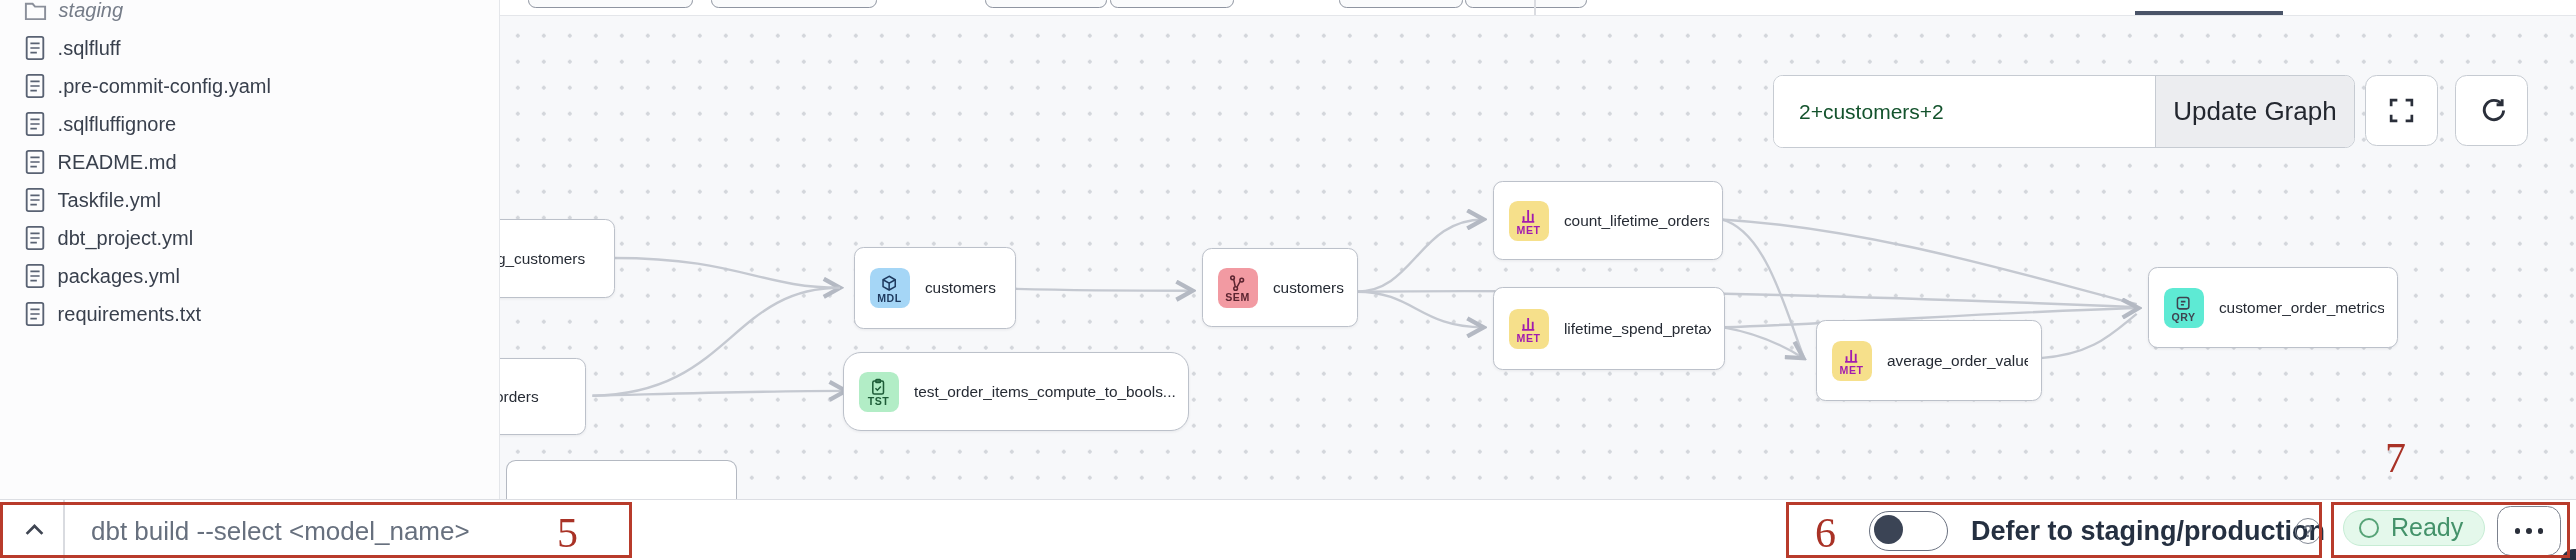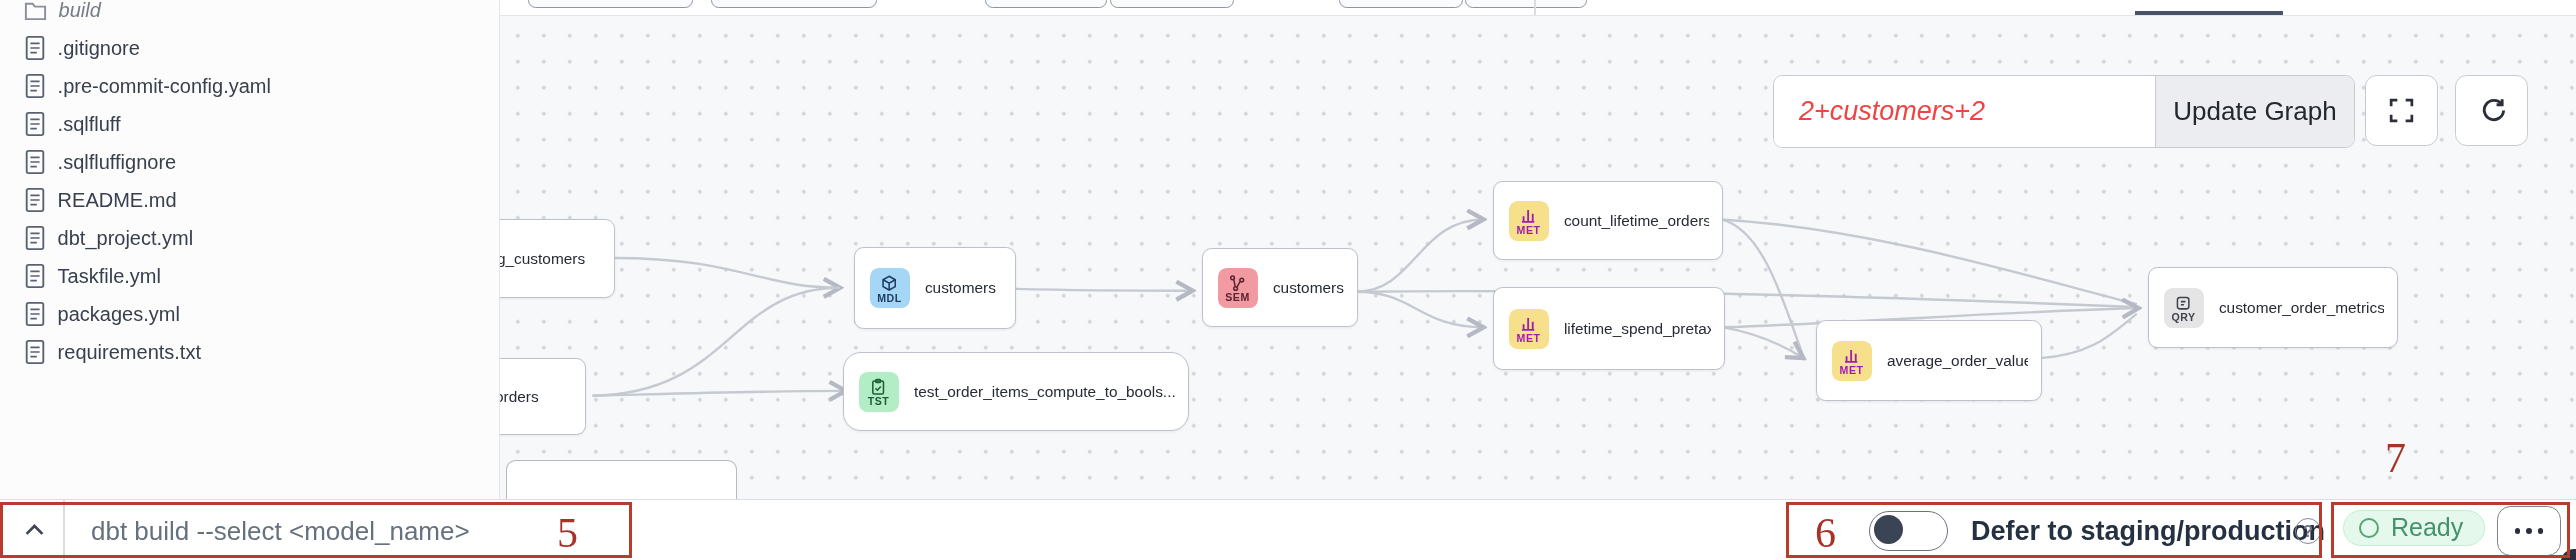--- a/index.html
+++ b/index.html
@@ -33,30 +33,30 @@
   .node{position:absolute;background:#fff;border:1.9px solid #bcc1ca;border-radius:9.6px;
         box-shadow:0 1px 2.9px rgba(30,35,48,.07);display:flex;align-items:center;}
   .node .chip{width:40px;height:40px;border-radius:8.7px;margin-left:14.5px;flex:0 0 auto;
         display:flex;flex-direction:column;align-items:center;justify-content:center;}
   .chip .glyph{display:block;margin-top:1.9px;}
   .chip .chip-label{font-size:10.6px;font-weight:bold;line-height:11.6px;letter-spacing:0.5px;}
   .chip.mdl{background:#a5d6f6;color:#1e3a5f;}
   .chip.sem{background:#f29aa2;color:#5c2430;}
   .chip.met{background:#f6e08b;color:#a21caf;}
   .chip.tst{background:#b2edc6;color:#1d5c37;}
-  .chip.qry{background:#e5e5e5;color:#3f4350;}
+  .chip.qry{background:#5eead4;color:#3f4350;}
   .node .nlabel{margin-left:15.4px;margin-right:13.5px;font-size:15.4px;color:#262b34;font-weight:500;
         white-space:nowrap;overflow:hidden;}
   .node.noicon .nlabel{margin-left:70px;}
 
   
   .selector-group{position:absolute;left:1274px;top:60px;height:71px;display:flex;
         border:1.9px solid #c6cbd2;border-radius:9.6px;overflow:hidden;background:#fff;z-index:2;}
   .selector-input{width:356px;display:flex;align-items:center;padding-left:25px;
-        font-size:27px;color:#ef4444;background:#fff;font-style:italic;}
+        font-size:21px;color:#14532d;background:#fff;}
   .update-btn{width:198px;display:flex;align-items:center;justify-content:center;
         font-size:26px;font-weight:500;color:#23272f;background:#ecedf0;border-left:1.9px solid #c6cbd2;}
   .sqbtn{position:absolute;top:60px;width:73px;height:71px;background:#fff;border:1.9px solid #c6cbd2;
         border-radius:11.6px;display:flex;align-items:center;justify-content:center;z-index:2;box-sizing:border-box;}
   .btn-fullscreen{left:1866px;} .btn-refresh{left:1956px;}
 
   .cutoff-box{position:absolute;left:6.7px;top:445px;width:229px;height:58px;background:#fff;
         border:1.9px solid #b4b9c2;border-bottom:none;border-radius:9.6px 9.6px 0 0;}
 
   
@@ -240,70 +240,63 @@
       <div class="ann7-label ann-num">7</div>
     </div>
   </div>
 
   <div class="sidebar">
     <div class="filelist">
       <div class="file-row folder">
         <svg class="fico" width="25" height="25" viewBox="0 0 26 26" fill="none" stroke="#8a8f9a" stroke-width="2">
           <path d="M3 6 h7 l2.5 3 H23 v13 H3 Z"></path>
         </svg>
-        <span>build</span>
-      </div>
-      <div class="file-row">
-        <svg class="fico" width="24" height="26" viewBox="0 0 26 28" fill="none" stroke="#596273" stroke-width="2">
-            <rect x="4" y="2" width="18" height="24" rx="2"></rect>
-            <path d="M8 9 h10 M8 14 h10 M8 19 h7" stroke-width="1.8"></path>
-          </svg>
-        <span>.gitignore</span>
+        <span>staging</span>
+      </div>
+      <div class="file-row">
+        <svg class="fico" width="24" height="26" viewBox="0 0 26 28" fill="none" stroke="#596273" stroke-width="2">
+            <rect x="4" y="2" width="18" height="24" rx="2"></rect>
+            <path d="M8 9 h10 M8 14 h10 M8 19 h7" stroke-width="1.8"></path>
+          </svg>
+        <span>.sqlfluff</span>
       </div>
       <div class="file-row">
         <svg class="fico" width="24" height="26" viewBox="0 0 26 28" fill="none" stroke="#596273" stroke-width="2">
             <rect x="4" y="2" width="18" height="24" rx="2"></rect>
             <path d="M8 9 h10 M8 14 h10 M8 19 h7" stroke-width="1.8"></path>
           </svg>
         <span>.pre-commit-config.yaml</span>
       </div>
       <div class="file-row">
         <svg class="fico" width="24" height="26" viewBox="0 0 26 28" fill="none" stroke="#596273" stroke-width="2">
             <rect x="4" y="2" width="18" height="24" rx="2"></rect>
             <path d="M8 9 h10 M8 14 h10 M8 19 h7" stroke-width="1.8"></path>
           </svg>
-        <span>.sqlfluff</span>
-      </div>
-      <div class="file-row">
-        <svg class="fico" width="24" height="26" viewBox="0 0 26 28" fill="none" stroke="#596273" stroke-width="2">
-            <rect x="4" y="2" width="18" height="24" rx="2"></rect>
-            <path d="M8 9 h10 M8 14 h10 M8 19 h7" stroke-width="1.8"></path>
-          </svg>
         <span>.sqlfluffignore</span>
       </div>
       <div class="file-row">
         <svg class="fico" width="24" height="26" viewBox="0 0 26 28" fill="none" stroke="#596273" stroke-width="2">
             <rect x="4" y="2" width="18" height="24" rx="2"></rect>
             <path d="M8 9 h10 M8 14 h10 M8 19 h7" stroke-width="1.8"></path>
           </svg>
         <span>README.md</span>
       </div>
       <div class="file-row">
         <svg class="fico" width="24" height="26" viewBox="0 0 26 28" fill="none" stroke="#596273" stroke-width="2">
             <rect x="4" y="2" width="18" height="24" rx="2"></rect>
             <path d="M8 9 h10 M8 14 h10 M8 19 h7" stroke-width="1.8"></path>
           </svg>
+        <span>Taskfile.yml</span>
+      </div>
+      <div class="file-row">
+        <svg class="fico" width="24" height="26" viewBox="0 0 26 28" fill="none" stroke="#596273" stroke-width="2">
+            <rect x="4" y="2" width="18" height="24" rx="2"></rect>
+            <path d="M8 9 h10 M8 14 h10 M8 19 h7" stroke-width="1.8"></path>
+          </svg>
         <span>dbt_project.yml</span>
-      </div>
-      <div class="file-row">
-        <svg class="fico" width="24" height="26" viewBox="0 0 26 28" fill="none" stroke="#596273" stroke-width="2">
-            <rect x="4" y="2" width="18" height="24" rx="2"></rect>
-            <path d="M8 9 h10 M8 14 h10 M8 19 h7" stroke-width="1.8"></path>
-          </svg>
-        <span>Taskfile.yml</span>
       </div>
       <div class="file-row">
         <svg class="fico" width="24" height="26" viewBox="0 0 26 28" fill="none" stroke="#596273" stroke-width="2">
             <rect x="4" y="2" width="18" height="24" rx="2"></rect>
             <path d="M8 9 h10 M8 14 h10 M8 19 h7" stroke-width="1.8"></path>
           </svg>
         <span>packages.yml</span>
       </div>
       <div class="file-row">
         <svg class="fico" width="24" height="26" viewBox="0 0 26 28" fill="none" stroke="#596273" stroke-width="2">

